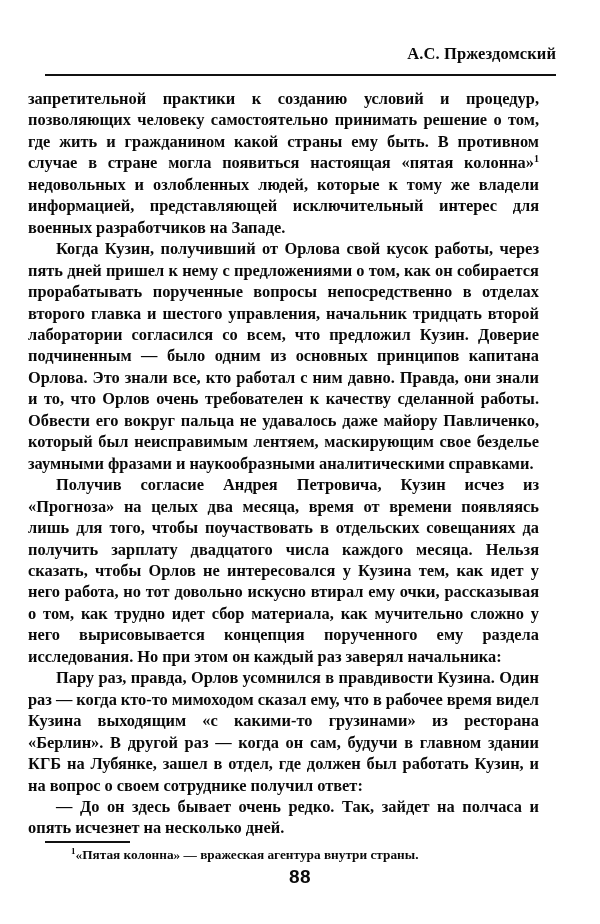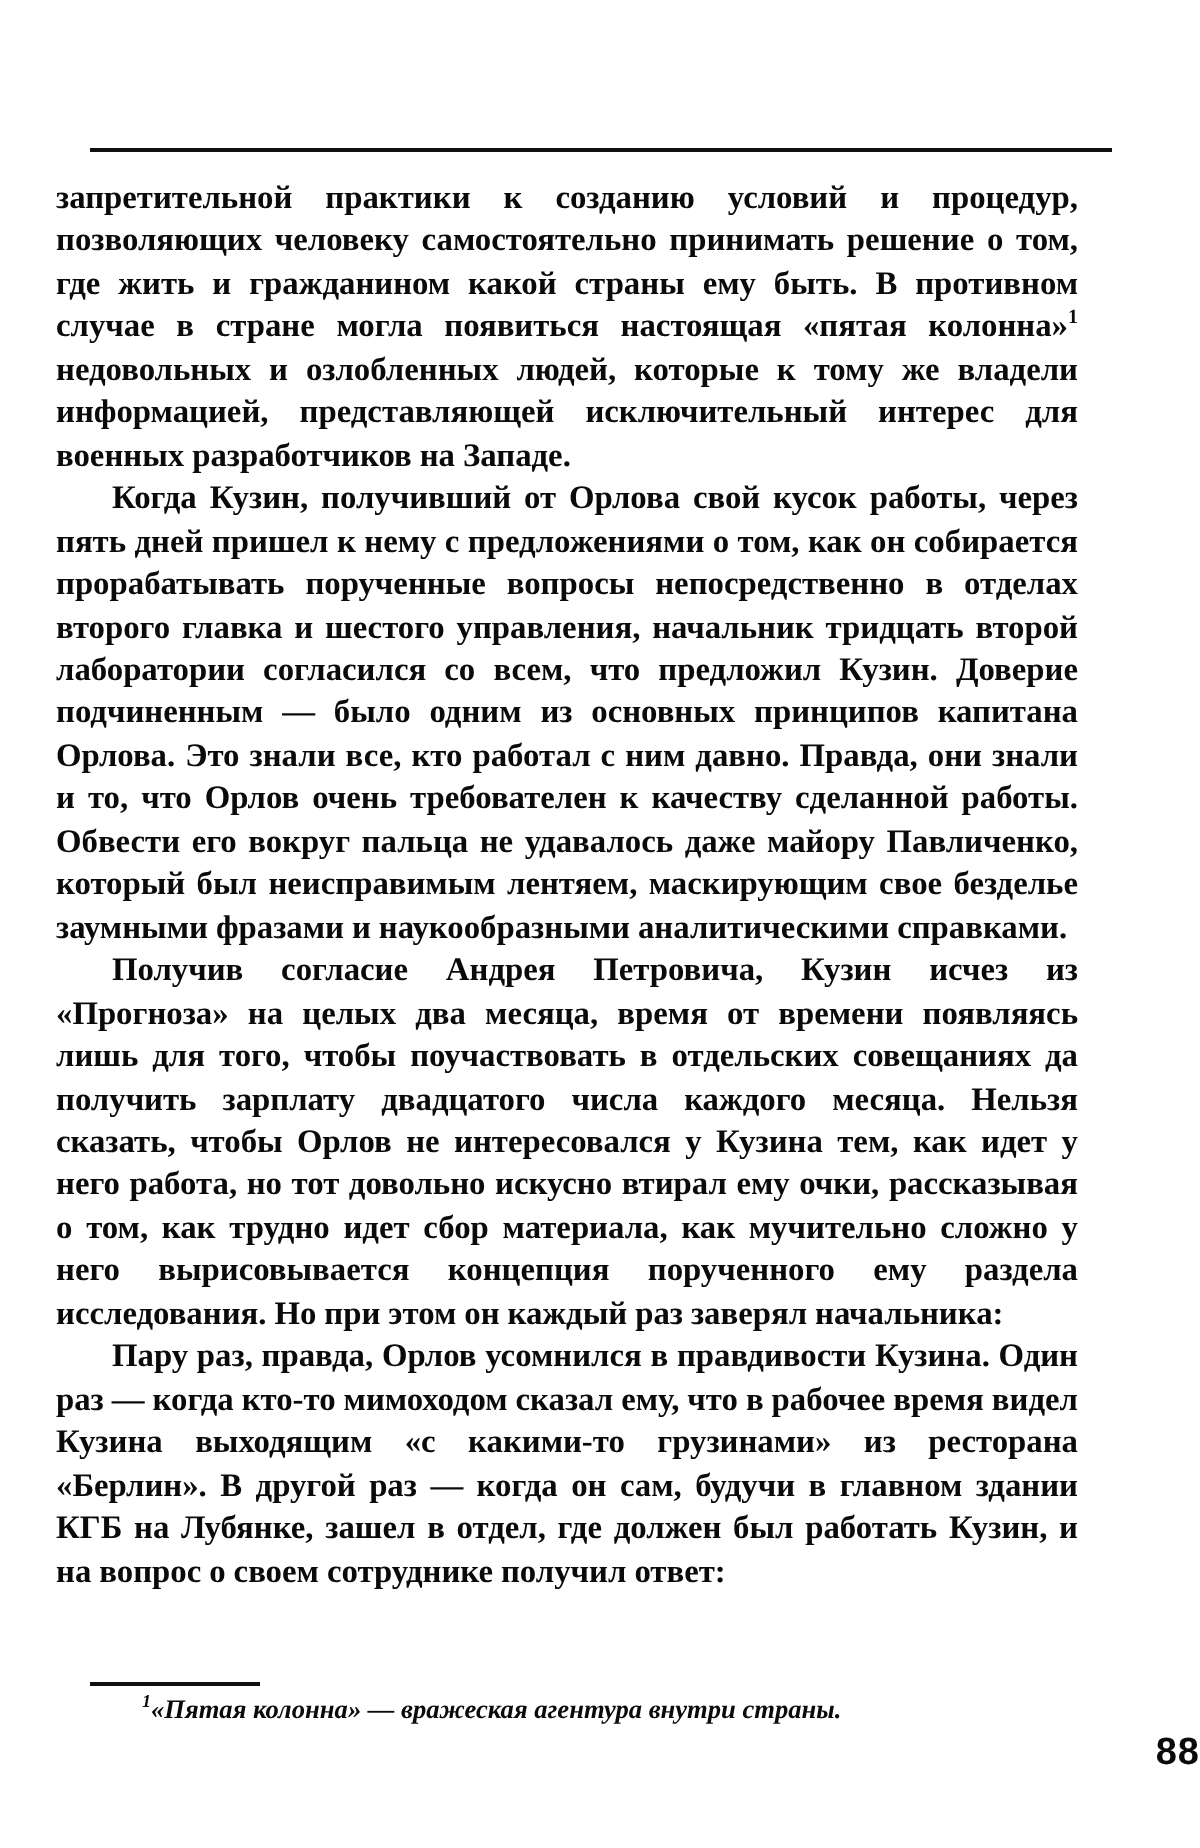--- a/index.html
+++ b/index.html
@@ -83,61 +83,62 @@
   .footnote {
     position: absolute;
     left: 45px;
     top: 846px;
     width: 511px;
     font-size: 13.3px;
     line-height: 18px;
     text-indent: 26px;
     font-weight: 600;
     text-align: left;
-    font-style: italic;
   }
   .footnote sup {
     font-size: 9px;
     line-height: 0;
     vertical-align: super;
     font-weight: 600;
   }
 
   
   .folio {
     position: absolute;
     left: 0;
     top: 866px;
     width: 600px;
-    text-align: right;
+    text-align: center;
     font-size: 19px;
     font-weight: 700;
     font-family: "Liberation Sans", "DejaVu Sans", sans-serif;
     letter-spacing: .5px;
   }
 </style>
 </head>
 <body>
 
 <div class="page">
 
+  <div class="running-head">А.С. Пржездомский</div>
 
   <div class="head-rule"></div>
 
   <div class="textblock">
 
     <p class="para first"><span>запретительной практики к созданию условий и процедур, позволяющих человеку самостоятельно принимать решение о том, где жить и гражданином какой страны ему быть. В противном случае в стране могла появиться настоящая «пятая колонна»</span><sup>1</sup><span> недовольных и озлобленных людей, которые к тому же владели информацией, представляющей исключительный интерес для военных разработчиков на Западе.</span></p>
 
     <p class="para">Когда Кузин, получивший от Орлова свой кусок работы, через пять дней пришел к нему с предложениями о том, как он собирается прорабатывать порученные вопросы непосредственно в отделах второго главка и шестого управления, начальник тридцать второй лаборатории согласился со всем, что предложил Кузин. Доверие подчиненным — было одним из основных принципов капитана Орлова. Это знали все, кто работал с ним давно. Правда, они знали и то, что Орлов очень требователен к качеству сделанной работы. Обвести его вокруг пальца не удавалось даже майору Павличенко, который был неисправимым лентяем, маскирующим свое безделье заумными фразами и наукообразными аналитическими справками.</p>
 
     <p class="para">Получив согласие Андрея Петровича, Кузин исчез из «Прогноза» на целых два месяца, время от времени появляясь лишь для того, чтобы поучаствовать в отдельских совещаниях да получить зарплату двадцатого числа каждого месяца. Нельзя сказать, чтобы Орлов не интересовался у Кузина тем, как идет у него работа, но тот довольно искусно втирал ему очки, рассказывая о том, как трудно идет сбор материала, как мучительно сложно у него вырисовывается концепция порученного ему раздела исследования. Но при этом он каждый раз заверял начальника:</p>
 
 
     <p class="para">Пару раз, правда, Орлов усомнился в правдивости Кузина. Один раз — когда кто-то мимоходом сказал ему, что в рабочее время видел Кузина выходящим «с какими-то грузинами» из ресторана «Берлин». В другой раз — когда он сам, будучи в главном здании КГБ на Лубянке, зашел в отдел, где должен был работать Кузин, и на вопрос о своем сотруднике получил ответ:</p>
 
+    <p class="para">— До он здесь бывает очень редко. Так, зайдет на полчаса и опять исчезнет на несколько дней.</p>
 
   </div>
 
   <div class="footnote-rule"></div>
 
   <div class="footnote"><sup>1</sup><span>«Пятая колонна» — вражеская агентура внутри страны.</span></div>
 
   <div class="folio">88</div>
 
 </div>

